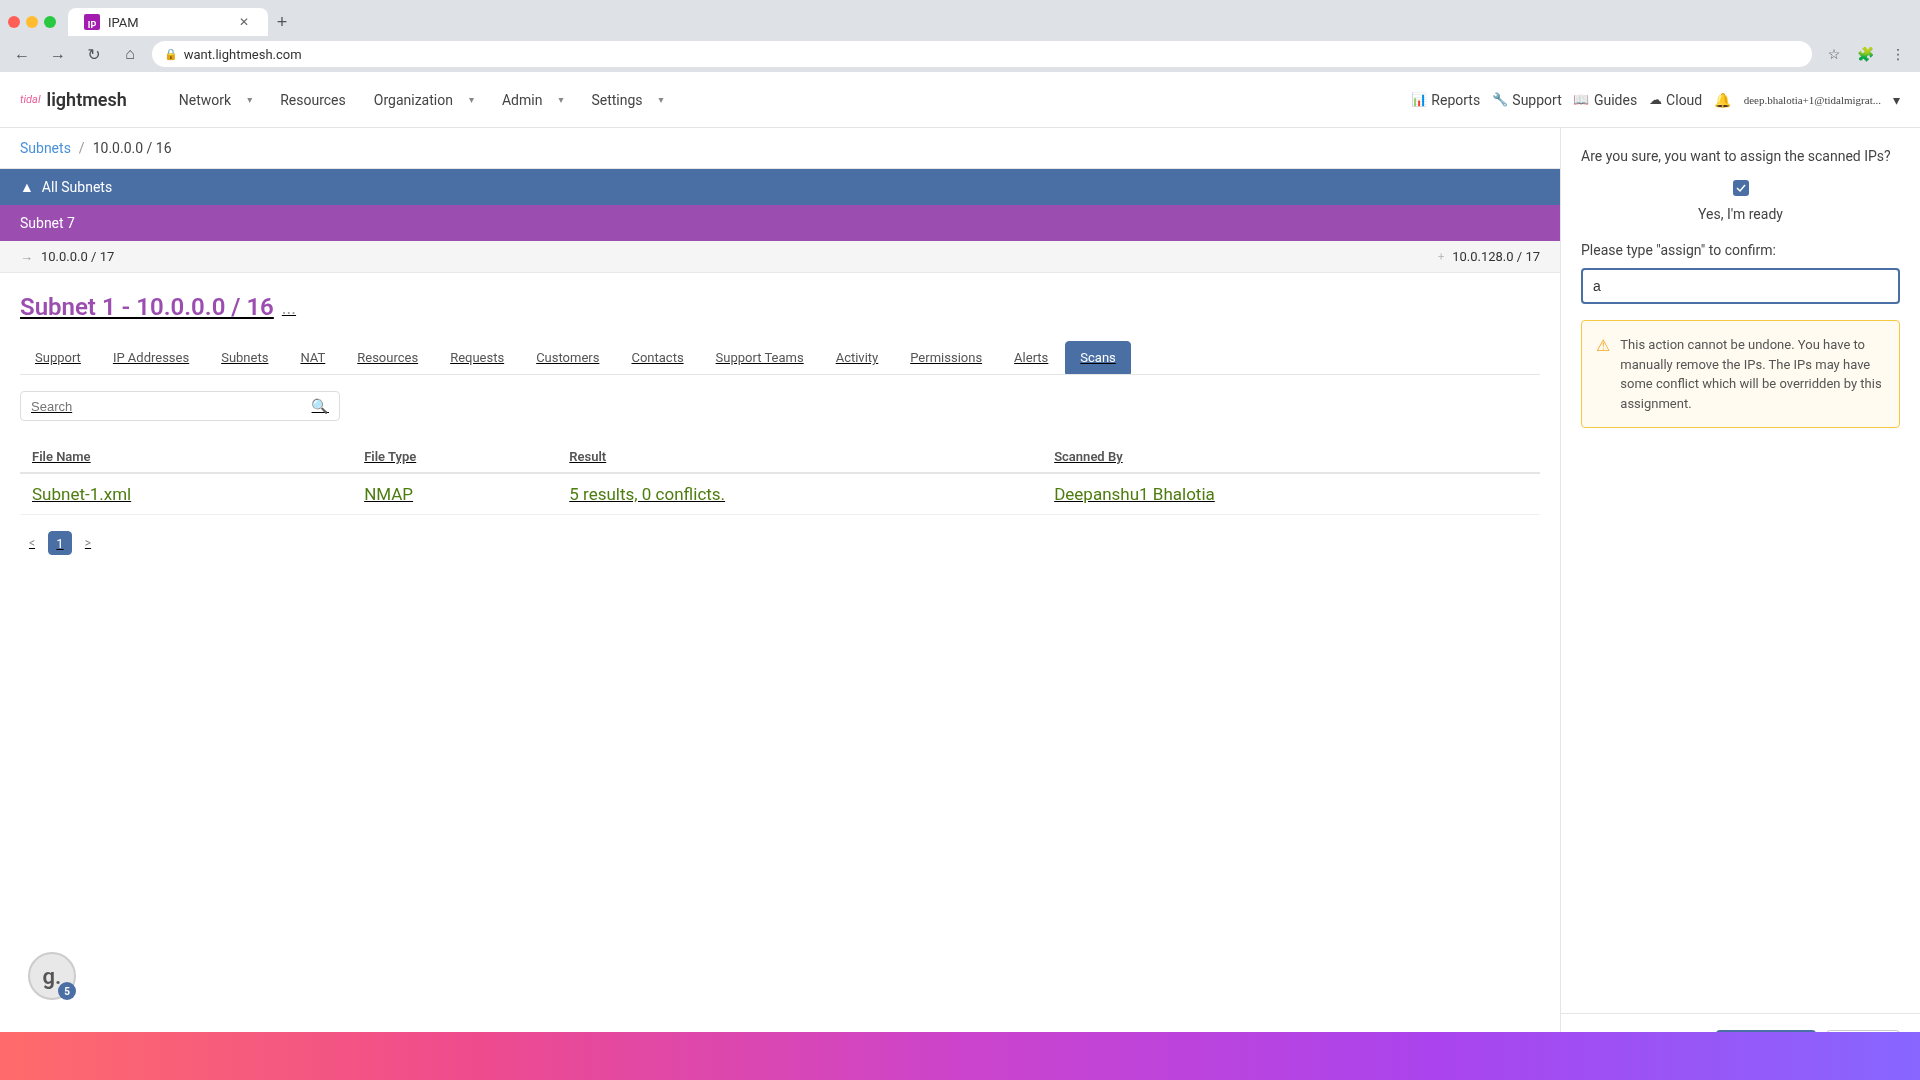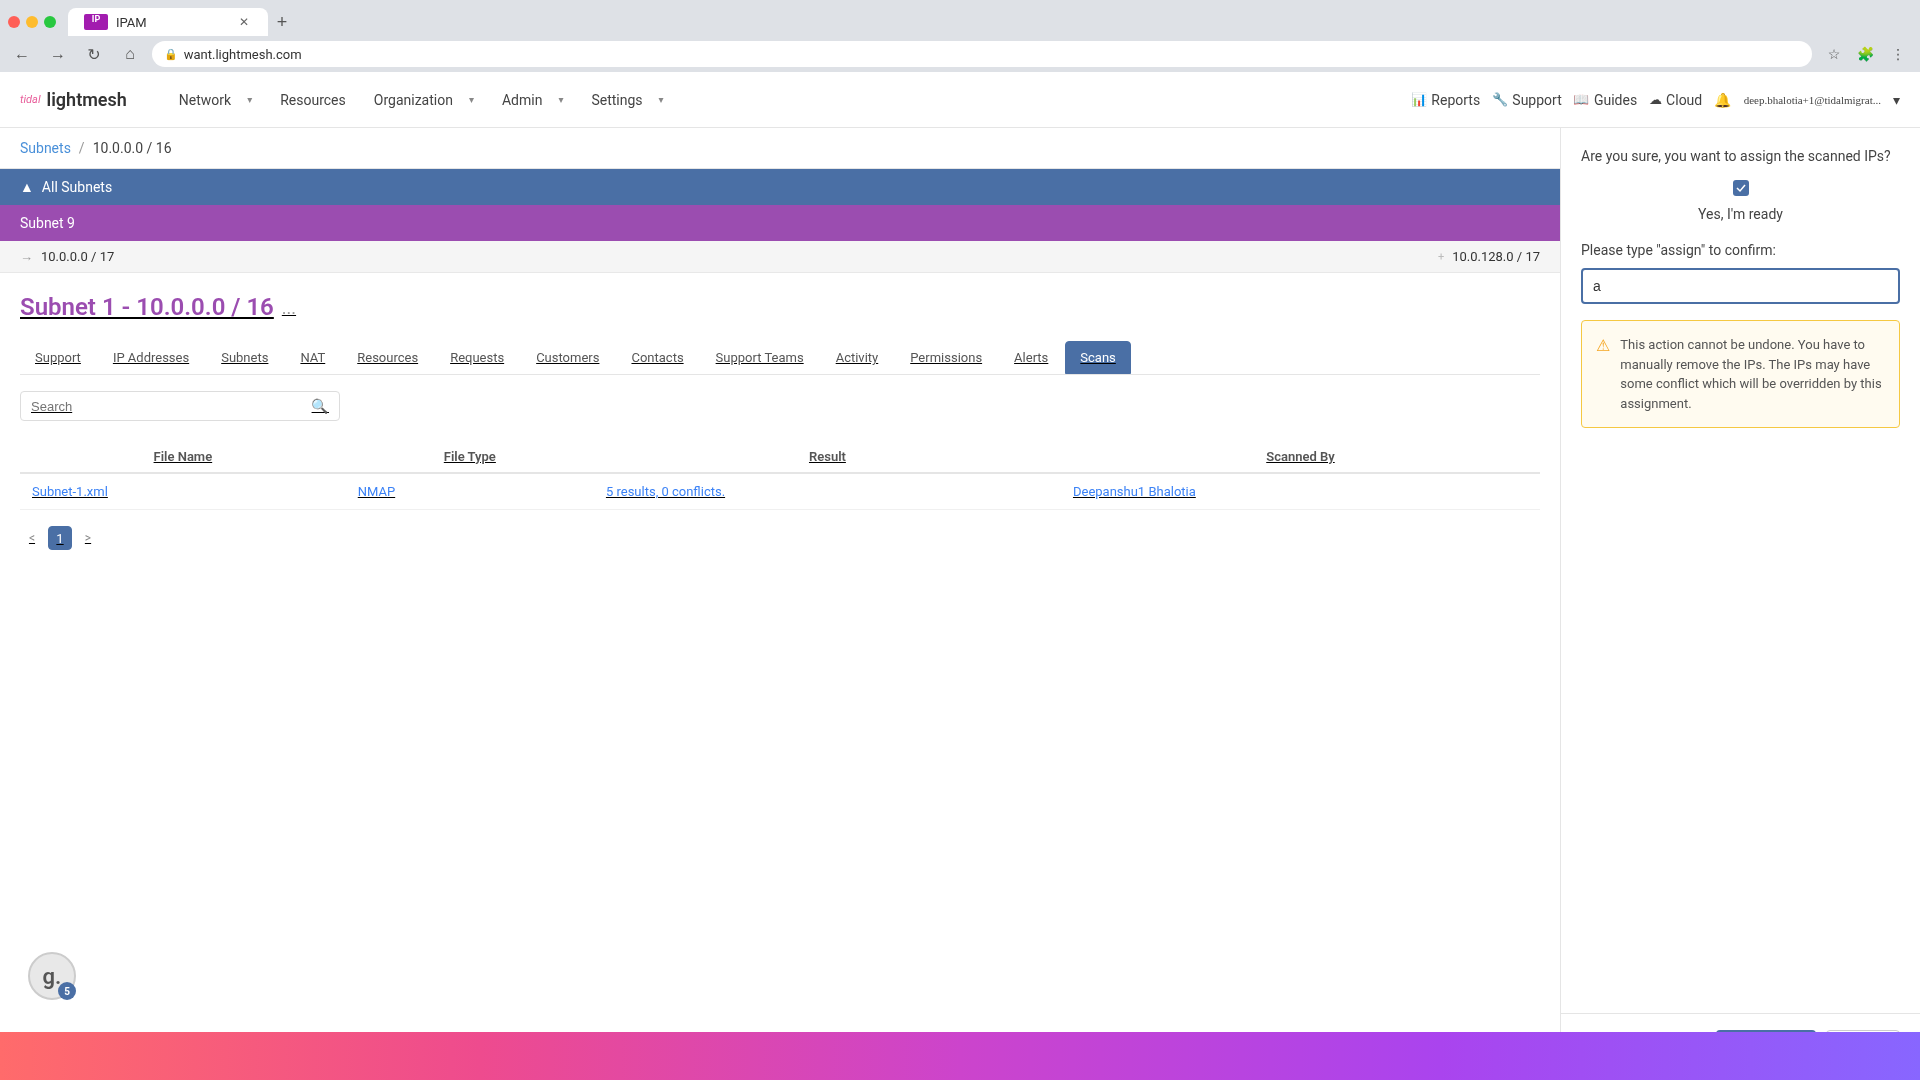--- a/index.html
+++ b/index.html
@@ -2,21 +2,21 @@
 <html><head>
   <meta charset="utf-8">
   <style>
     * { box-sizing: border-box; margin: 0; padding: 0; }
     body { font-family: -apple-system, BlinkMacSystemFont, 'Segoe UI', Roboto, sans-serif; font-size: 13px; background: #f0f0f0; width: 1920px; height: 1080px; overflow: hidden; }
 
     
     .browser-chrome { background: #dee1e6; height: 72px; display: flex; flex-direction: column; }
     .browser-tabs { display: flex; align-items: center; height: 36px; padding: 8px 8px 0; background: #dee1e6; }
     .browser-tab { background: white; border-radius: 8px 8px 0 0; padding: 0 16px; height: 28px; display: flex; align-items: center; gap: 8px; font-size: 13px; color: #333; min-width: 200px; }
-    .browser-tab .favicon { width: 24px; height: 16px; background: #a21caf; border-radius: 2px; display: flex; align-items: flex-start; justify-content: center; color: white; font-size: 9px; font-weight: bold; }
+    .browser-tab .favicon { width: 16px; height: 16px; background: #a21caf; border-radius: 2px; display: flex; align-items: flex-end; justify-content: center; color: white; font-size: 9px; font-weight: bold; }
     .browser-tab .tab-close { margin-left: auto; width: 16px; height: 16px; display: flex; align-items: center; justify-content: center; border-radius: 50%; cursor: pointer; color: #666; font-size: 12px; }
     .new-tab-btn { background: none; border: none; width: 28px; height: 28px; display: flex; align-items: center; justify-content: center; font-size: 18px; cursor: pointer; color: #555; }
     .browser-toolbar { display: flex; align-items: center; height: 36px; padding: 0 8px; gap: 8px; background: #dee1e6; }
     .nav-btn { background: none; border: none; width: 28px; height: 28px; display: flex; align-items: center; justify-content: center; cursor: pointer; color: #555; font-size: 16px; border-radius: 50%; }
     .address-bar { flex: 1; height: 26px; background: white; border-radius: 13px; display: flex; align-items: center; padding: 0 12px; gap: 6px; font-size: 13px; color: #333; }
     .address-bar .lock-icon { color: #4a90d9; font-size: 11px; }
     .toolbar-icons { display: flex; gap: 4px; }
     .toolbar-icon-btn { background: none; border: none; width: 28px; height: 28px; display: flex; align-items: center; justify-content: center; cursor: pointer; color: #555; font-size: 14px; border-radius: 50%; }
 
     
@@ -62,22 +62,22 @@
     .tab { padding: 8px 14px; font-size: 13px; color: #555; cursor: pointer; border: 1px solid transparent; border-radius: 4px 4px 0 0; white-space: nowrap; }
     .tab.active { background: #4a6fa5; color: white; border-color: #4a6fa5; }
 
     
     .search-bar { display: flex; align-items: center; gap: 8px; border: 1px solid #ddd; border-radius: 4px; padding: 6px 10px; width: 320px; margin-bottom: 20px; }
     .search-input { border: none; outline: none; font-size: 13px; color: #666; width: 100%; }
     .search-icon { color: #999; font-size: 14px; }
 
     
     .data-table { width: 100%; border-collapse: collapse; }
-    .data-table th { text-align: center; padding: 8px 12px; font-size: 13px; font-weight: 600; color: #555; border-bottom: 2px solid #e5e5e5; }
-    .data-table td { padding: 10px 12px; font-size: 13px; color: #3b82f6; border-bottom: 1px solid #f0f0f0; }
+    .data-table th { text-align: left; padding: 8px 12px; font-size: 13px; font-weight: 600; color: #555; border-bottom: 2px solid #e5e5e5; }
+    .data-table td { padding: 10px 12px; font-size: 17px; color: #4d7c0f; border-bottom: 1px solid #f0f0f0; }
 
     
     .pagination { display: flex; align-items: center; gap: 4px; margin-top: 16px; }
     .page-btn { width: 24px; height: 24px; display: flex; align-items: center; justify-content: center; border: 1px solid #ddd; border-radius: 4px; cursor: pointer; font-size: 13px; background: white; color: #555; }
     .page-btn.active { background: #4a6fa5; color: white; border-color: #4a6fa5; }
     .page-nav { width: 24px; height: 24px; display: flex; align-items: center; justify-content: center; cursor: pointer; color: #888; font-size: 12px; }
 
     
     .floating-avatar { position: fixed; bottom: 80px; left: 28px; width: 48px; height: 48px; border-radius: 50%; background: #e8e8e8; display: flex; align-items: center; justify-content: center; font-size: 22px; font-weight: 600; color: #555; border: 2px solid #ccc; z-index: 100; }
     .avatar-badge { position: absolute; bottom: -2px; right: -2px; width: 18px; height: 18px; background: #4a6fa5; border-radius: 50%; display: flex; align-items: center; justify-content: center; font-size: 10px; color: white; font-weight: bold; }
@@ -212,21 +212,21 @@
         <span class="breadcrumb-sep">/</span>
         <span class="breadcrumb-current">10.0.0.0 / 16</span>
       </div>
 
       <div class="subnet-tree">
         <div class="subnet-tree-all">
           <span>▲</span>
           <span>All Subnets</span>
         </div>
         <div class="subnet-tree-item">
-          <span>Subnet 9</span>
+          <span>Subnet 7</span>
         </div>
         <div class="subnet-tree-child">
           <span class="child-arrow">→</span>
           <span>10.0.0.0 / 17</span>
           <div style="flex:1; display:flex; justify-content:flex-end; align-items:center; gap:8px;">
             <span style="color:#bbb; font-size:11px;">+</span>
             <span>10.0.128.0 / 17</span>
           </div>
         </div>
       </div>

